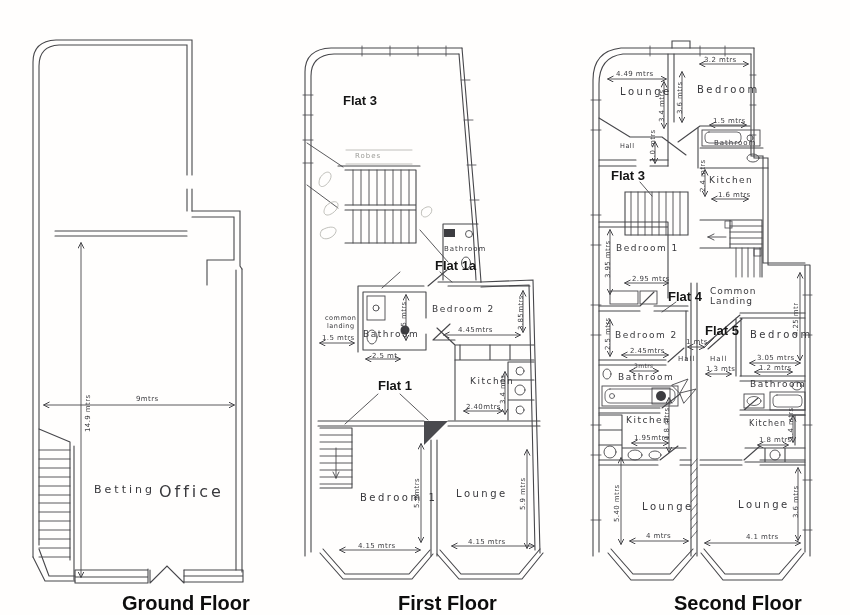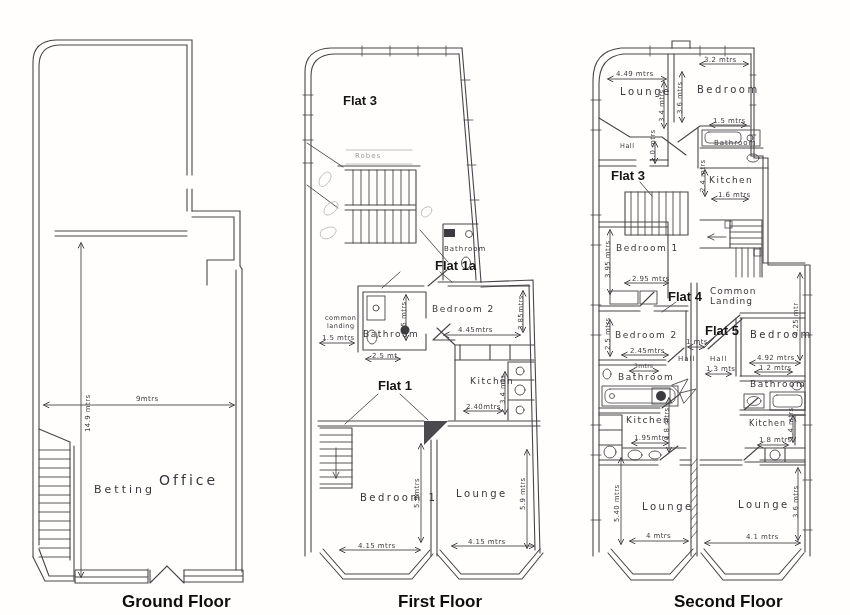--- a/index.html
+++ b/index.html
@@ -10,21 +10,21 @@
   .room{font-size:10px;letter-spacing:2.5px;}
   .room.md{font-size:9px;letter-spacing:1.5px;}
   .room.sm{font-size:7px;letter-spacing:1px;}
   .room.xs{font-size:6.5px;letter-spacing:.5px;}
   .faint{color:#9b9b97;}
   .dim{font-size:7px;letter-spacing:.4px;color:#3c3c40;}
   .v{transform-origin:0 0;transform:rotate(-90deg);}
   .flat{font-family:"Liberation Sans","DejaVu Sans",sans-serif;font-weight:bold;
         font-size:13px;color:#151515;}
   .caption{font-family:"Liberation Sans","DejaVu Sans",sans-serif;font-weight:bold;
-           font-size:17px;color:#0d0d0d;}
+           font-size:20px;color:#0d0d0d;}
 </style>
 </head>
 <body>
 
 <div class="sheet">
 
 <svg width="850" height="615" viewBox="0 0 850 615">
   <defs>
     <marker id="ah" markerWidth="8" markerHeight="8" refX="5.5" refY="3" orient="auto-start-reverse" markerUnits="userSpaceOnUse">
       <path d="M0,0 L6,3 L0,6" fill="none" stroke="#47474b" stroke-width="1"></path>
@@ -207,21 +207,21 @@
       <path marker-start="url(#ah)" marker-end="url(#ah)" d="M755,372 H792"></path>
       <path marker-start="url(#ah)" marker-end="url(#ah)" d="M758,445 H788"></path>
       <path marker-start="url(#ah)" marker-end="url(#ah)" d="M793,416 V442"></path>
       <path marker-start="url(#ah)" marker-end="url(#ah)" d="M705,543 H800"></path>
       <path marker-start="url(#ah)" marker-end="url(#ah)" d="M798,468 V540"></path>
     </g>
   </g>
 </svg>
 
 <span class="lbl room" style="left:94px;top:483px;font-size:11px;letter-spacing:3px;">Betting</span>
-<span class="lbl room" style="left:159px;top:472px;font-size:14px;letter-spacing:3px;">Office</span>
+<span class="lbl room" style="left:159px;top:482px;font-size:16px;letter-spacing:3px;">Office</span>
 <span class="lbl dim" style="left:136px;top:395px;">9mtrs</span>
 <span class="lbl dim v" style="left:84px;top:432px;">14.9 mtrs</span>
 <span class="lbl caption" style="left:122px;top:592px;">Ground Floor</span>
 
 <span class="lbl flat" style="left:343px;top:93px;">Flat 3</span>
 <span class="lbl flat" style="left:399px;top:258px;margin-left:36px;">Flat 1a</span>
 <span class="lbl flat" style="left:378px;top:378px;">Flat 1</span>
 <span class="lbl room sm faint" style="left:355px;top:152px;">Robes</span>
 <span class="lbl room sm" style="left:444px;top:245px;">Bathroom</span>
 <span class="lbl room xs" style="left:325px;top:314px;">common</span>
@@ -272,21 +272,21 @@
 <span class="lbl dim" style="left:713px;top:117px;">1.5 mtrs</span>
 <span class="lbl dim v" style="left:649px;top:162px;">1.0 mtrs</span>
 <span class="lbl dim" style="left:718px;top:191px;">1.6 mtrs</span>
 <span class="lbl dim v" style="left:699px;top:192px;">2.4 mtrs</span>
 <span class="lbl dim v" style="left:604px;top:278px;">3.95 mtrs</span>
 <span class="lbl dim" style="left:632px;top:275px;">2.95 mtrs</span>
 <span class="lbl dim v" style="left:604px;top:350px;">2.5 mtrs</span>
 <span class="lbl dim" style="left:630px;top:347px;">2.45mtrs</span>
 <span class="lbl dim" style="left:686px;top:338px;">1 mts</span>
 <span class="lbl dim" style="left:706px;top:365px;">1.3 mts</span>
-<span class="lbl dim" style="left:757px;top:354px;">4.92 mtrs</span>
+<span class="lbl dim" style="left:757px;top:354px;">3.05 mtrs</span>
 <span class="lbl dim v" style="left:792px;top:336px;">4.25 mtr</span>
 <span class="lbl dim" style="left:634px;top:362px;font-size:6px;">3mtrs</span>
 <span class="lbl dim" style="left:634px;top:434px;">1.95mtrs</span>
 <span class="lbl dim v" style="left:663px;top:440px;">1.8 mtrs</span>
 <span class="lbl dim v" style="left:613px;top:522px;">5.40 mtrs</span>
 <span class="lbl dim" style="left:646px;top:532px;">4 mtrs</span>
 <span class="lbl dim" style="left:759px;top:364px;">1.2 mtrs</span>
 <span class="lbl dim" style="left:759px;top:436px;">1.8 mtrs</span>
 <span class="lbl dim v" style="left:787px;top:440px;">1.4 mtrs</span>
 <span class="lbl dim" style="left:746px;top:533px;">4.1 mtrs</span>

